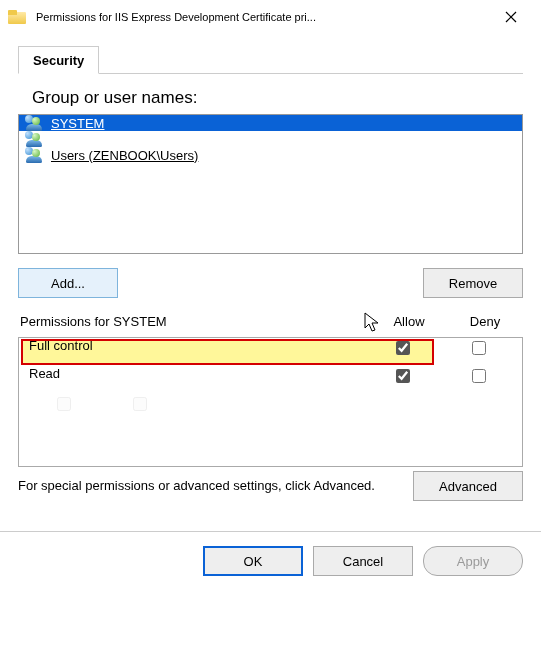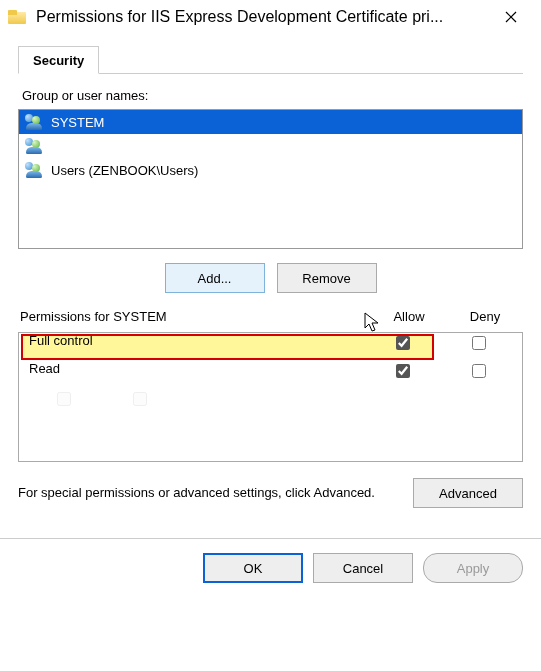--- a/index.html
+++ b/index.html
@@ -30,21 +30,21 @@
       background:linear-gradient(#ffe9a6,#f0c94a);
       border-radius:1px;
     }
     .folder-icon::after {
       content:"";
       position:absolute; left:0; top:0;
       width:9px; height:5px;
       background:#f0c94a;
       border-radius:1px 1px 0 0;
     }
-    .title-text { flex:1; font-size:16px; overflow:hidden; white-space:nowrap; text-overflow:ellipsis; }
+    .title-text { flex:1; font-size:11px; overflow:hidden; white-space:nowrap; text-overflow:ellipsis; }
     .close-btn {
       width:44px; height:30px;
       display:flex; align-items:center; justify-content:center;
       font-size:16px;
     }
     .close-btn svg { width:12px; height:12px; }
 
     .content { padding:12px 18px 0 18px; }
 
     
@@ -60,52 +60,53 @@
       font-size:13px;
       z-index:2;
       font-weight:bold;
     }
     .tab-line {
       position:absolute; left:0; right:0; bottom:0;
       height:1px; background:#ccc;
       z-index:1;
     }
 
-    .label { margin:0 0 6px 4px; font-size:13px;}
+    .label { margin:0 0 6px 14px; font-size:17px;}
 
     
     .users-box {
       border:1px solid #999;
       height:140px;
       overflow:hidden;
       background:#fff;
     }
     .user-row {
       display:flex; align-items:center;
-      height:24px; padding:0 6px;
-      font-size:13px;
+      height:16px; padding:0 6px;
+      font-size:13px;
+      text-decoration:underline;
     }
     .user-row.selected {
       background:#0a62d6;
       color:#fff;
     }
     .people-icon { width:20px; height:16px; margin-right:6px; position:relative; flex:none;}
     .people-icon .h1, .people-icon .h2 {
       position:absolute; width:8px; height:8px; border-radius:50%;
       background:radial-gradient(circle at 30% 30%, #bfe0ff, #3a8fd0);
     }
     .people-icon .h1 { left:0; top:0;}
     .people-icon .h2 { left:7px; top:2px; background:radial-gradient(circle at 30% 30%, #d7f7c4, #5bb23a);}
     .people-icon .b {
       position:absolute; left:1px; bottom:0; width:16px; height:7px;
       border-radius:7px 7px 2px 2px;
       background:linear-gradient(#7db9e8,#2a6bb0);
     }
 
-    .btn-row { display:flex; justify-content:center; gap:12px; margin:14px 0 16px 0;}
+    .btn-row { display:flex; justify-content:space-between; gap:12px; margin:14px 0 16px 0;}
     .btn {
       height:30px; min-width:100px;
       border:1px solid #aaa;
       background:#eee;
       display:flex; align-items:center; justify-content:center;
       font-size:13px;
       position:relative;
     }
     .btn.hover { background:#e5f1fb; border-color:#7eb4dc;}
     .btn.disabled { color:#9a9a9a;border-radius:14px; }
@@ -124,21 +125,21 @@
     .perm-row.hl::before {
       content:""; position:absolute; inset:1px 88px 1px 2px;
       background:#fff79a; border:2px solid #d40000;
       z-index:0;
     }
     .perm-row.hl > * { position:relative; z-index:1; }
 
     input[type=checkbox]{ width:14px; height:14px; accent-color:#555;}
     input[type=checkbox].faded { opacity:.35; }
 
-    .adv-row { display:flex; align-items:center; margin:16px 0 0 0;}
+    .adv-row { display:flex; align-items:center; margin:4px 0 0 0;}
     .adv-text { flex:1; font-size:13px; line-height:1.35;}
 
     .hr { height:1px; background:#ccc; margin:30px 0 14px 0;}
     .bottom-row { display:flex; justify-content:flex-end; gap:10px; padding:0 18px 16px 0;}
 
     .cursor {
       position:absolute; width:16px; height:22px;
       left:364px; top:312px;
       pointer-events:none;
     }

